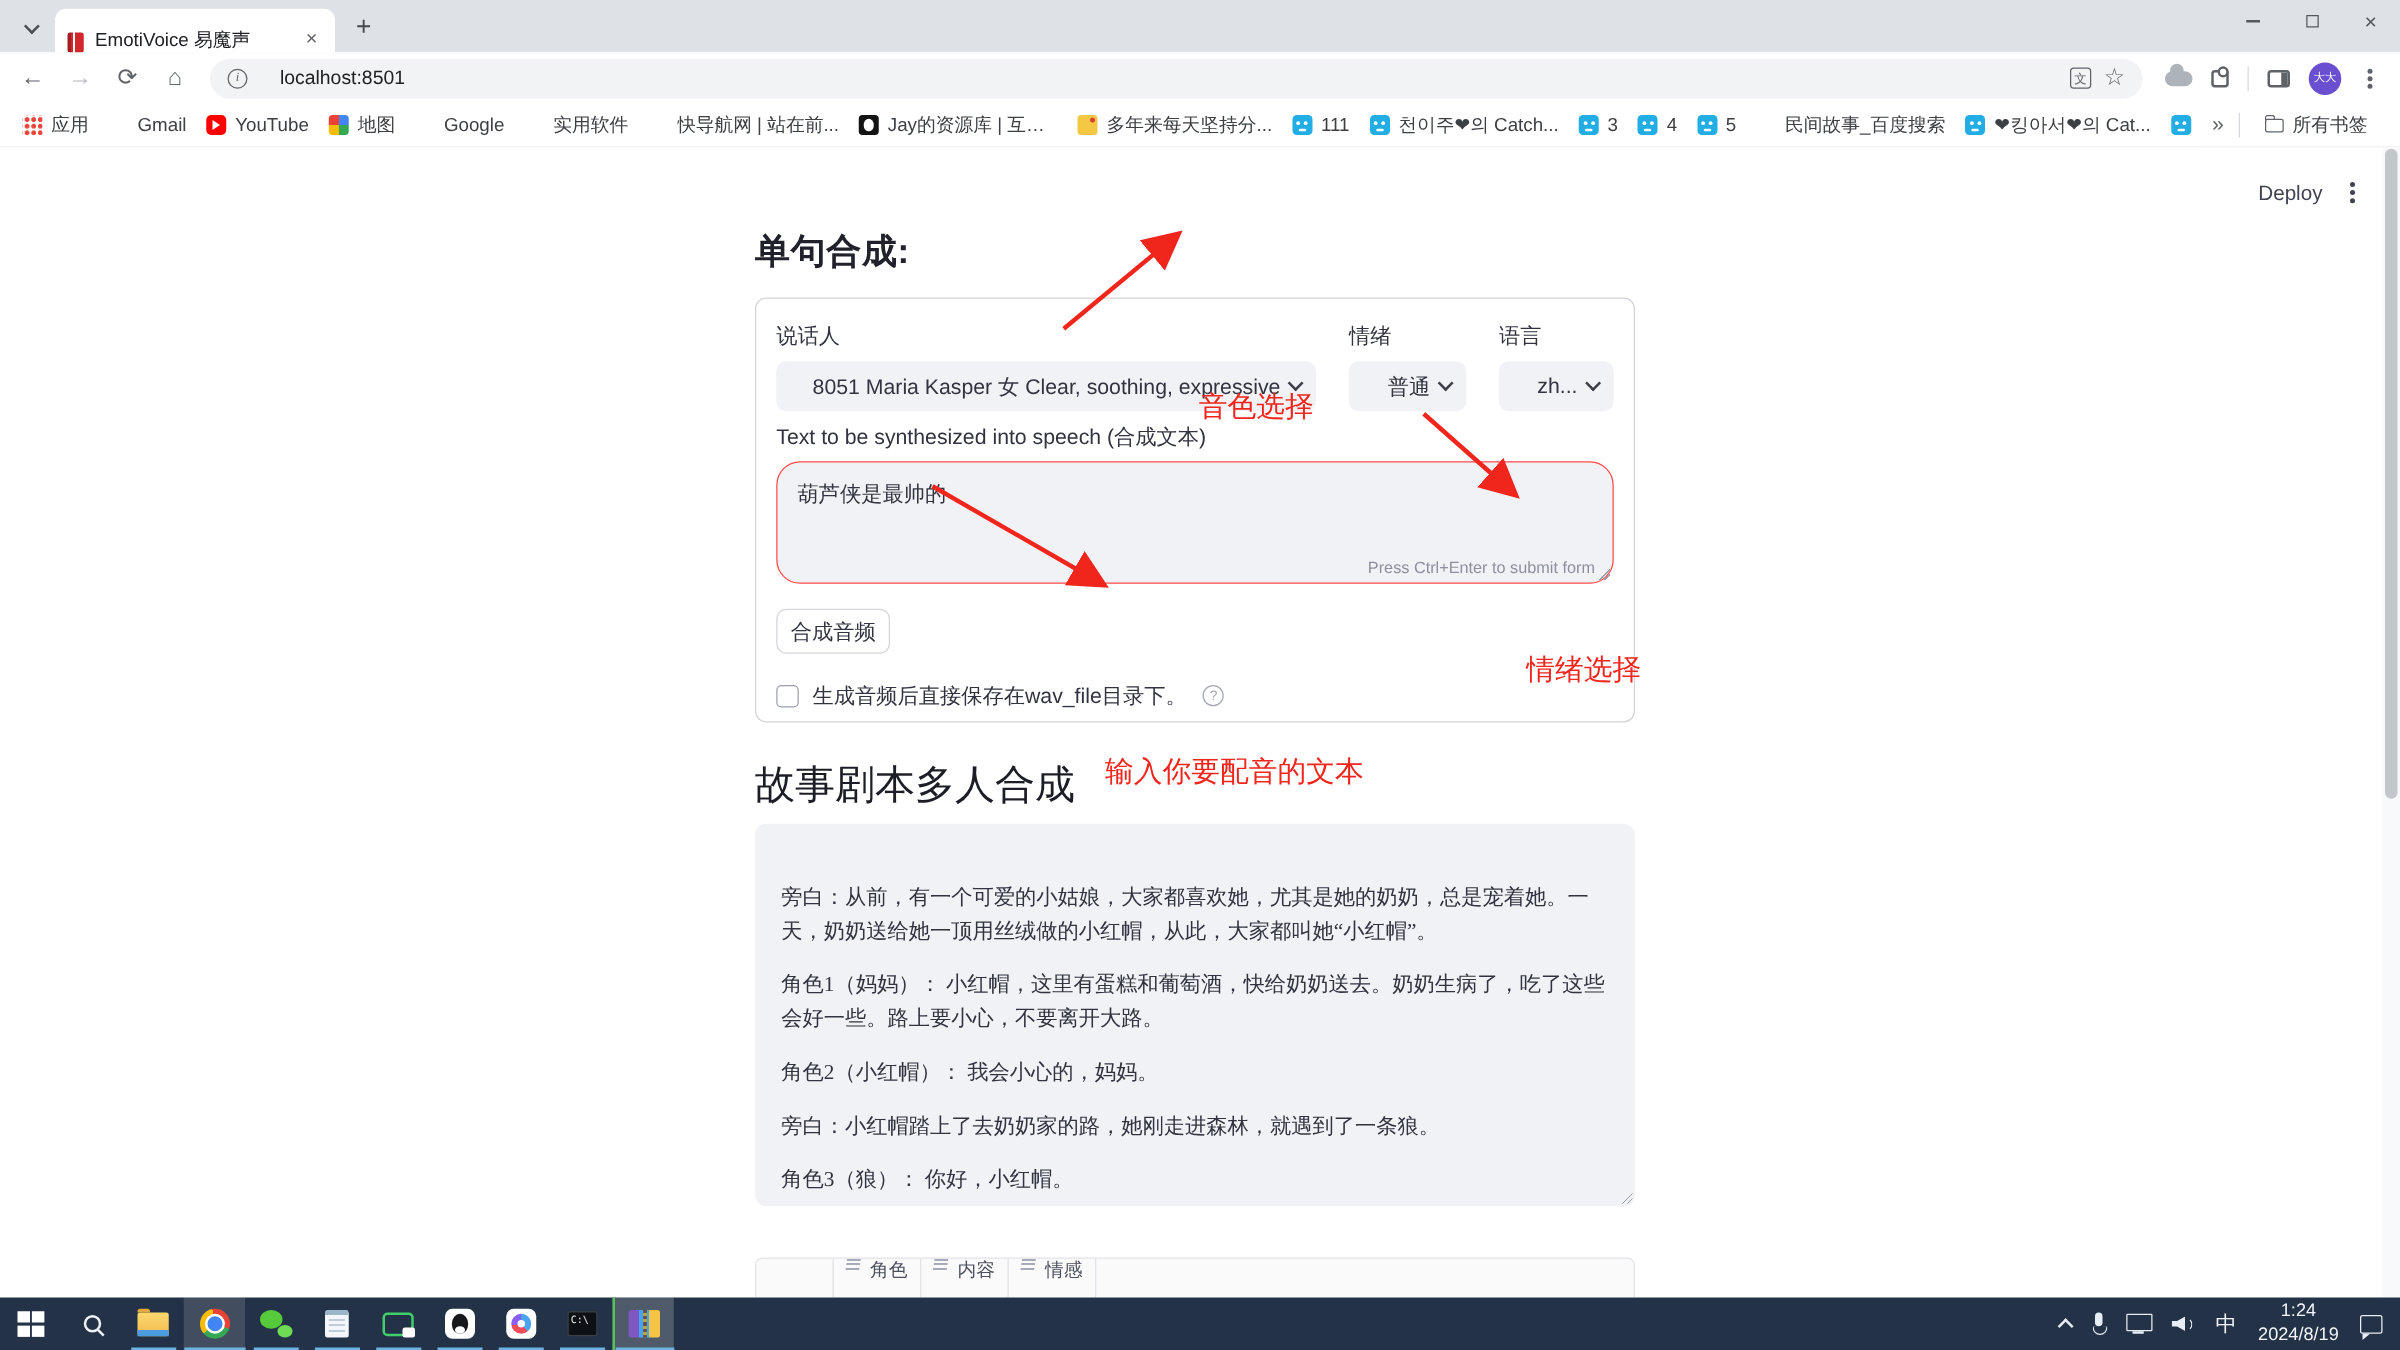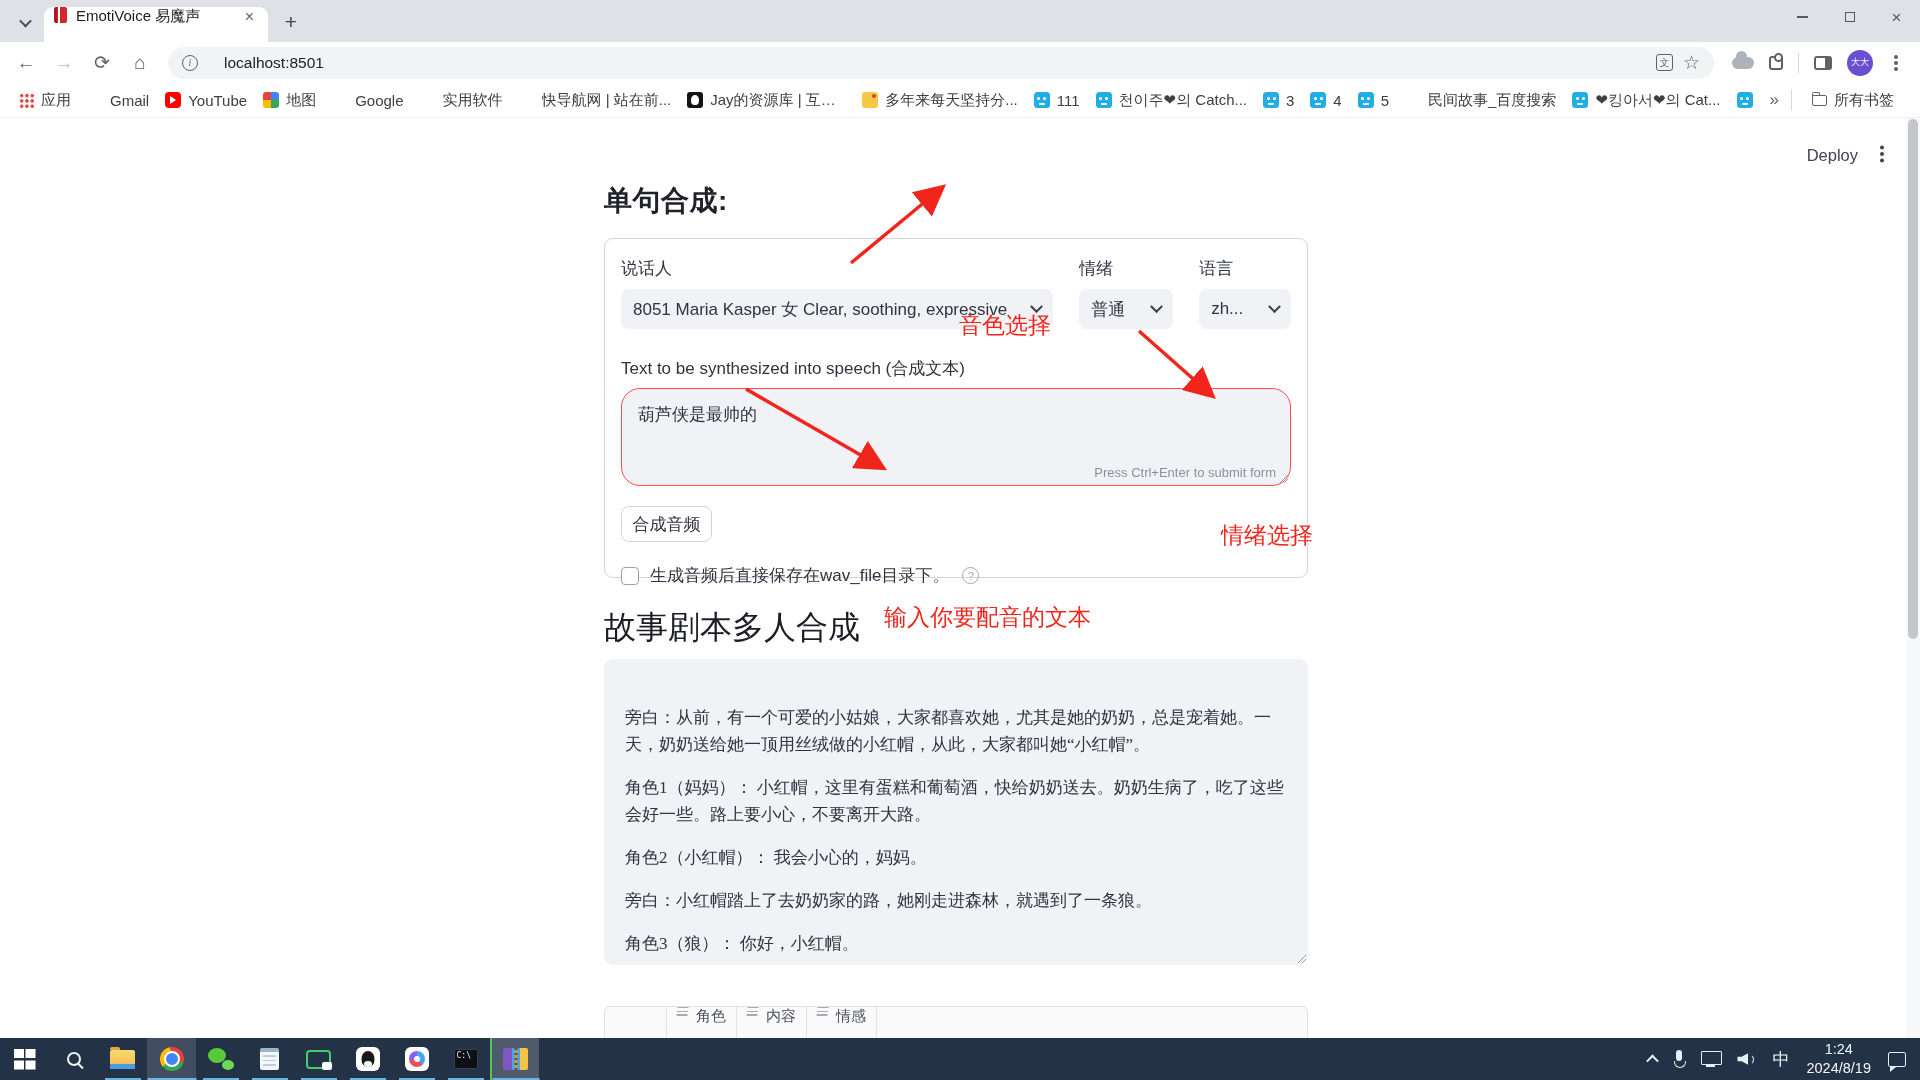--- a/index.html
+++ b/index.html
@@ -7,21 +7,21 @@
     --taskbar-bg:#233246; --underline:#6fb3e0; --chrome-gray:#5f6368;
   }
   *{box-sizing:border-box; margin:0; padding:0;}
   body{font-family:"Liberation Sans","DejaVu Sans",sans-serif; background:#888;}
   .screen{position:relative; width:1920px; height:1080px; background:#fff; overflow:hidden;}
 
   
   .tabstrip{position:absolute; top:0; left:0; width:100%; height:42px; background:#dee1e6; display:flex; align-items:flex-end;}
   .tab-search{width:30px; height:30px; margin:0 4px 5px 10px; border-radius:8px; display:flex; align-items:center; justify-content:center;}
   .chev-down{width:9px; height:9px; border-right:2px solid #4b4f54; border-bottom:2px solid #4b4f54; transform:rotate(45deg) translate(-1px,-1px);}
-  .tab{width:224px; height:35px; background:#fff; border-radius:9px 9px 0 0; display:flex; align-items:flex-start; padding:0 10px; gap:9px;}
+  .tab{width:224px; height:35px; background:#fff; border-radius:9px 9px 0 0; display:flex; align-items:flex-end; padding:0 10px; gap:9px;}
   .favicon-book{width:13px; height:16px; border-radius:2px; background:linear-gradient(90deg,#a31d22 0 3px,#d3272e 3px 4.5px,#fdfdfd 4.5px 6px,#d3272e 6px); flex:none;}
   .tab-title{font-size:15px; color:#202124; flex:1; white-space:nowrap; overflow:hidden; text-overflow:ellipsis;}
   .tab-close{font-size:16px; color:#5f6368; line-height:1; padding:2px 4px; border-radius:50%;}
   .newtab{width:30px; height:30px; margin:0 0 5px 8px; font-size:21px; color:#45494d; display:flex; align-items:center; justify-content:center;}
   .win-controls{position:absolute; right:0; top:0; height:34px; display:flex;}
   .win-btn{width:47px; height:34px; display:flex; align-items:center; justify-content:center;}
   .glyph-min{width:11px; height:1.5px; background:#55585c;}
   .glyph-max{width:10px; height:10px; border:1.4px solid #55585c;}
   .glyph-close{font-size:17px; color:#55585c; line-height:1;}
 
@@ -74,24 +74,24 @@
   .content{position:absolute; top:118px; left:0; width:1920px; height:920px; background:#fff; overflow:hidden;}
   .deploy-label{position:absolute; top:28px; right:62px; font-size:16.5px; color:#3f4350;}
   .deploy-kebab{position:absolute; top:34px; right:36px; width:4px; height:4px; background:#3f4350; border-radius:50%; box-shadow:0 -6.5px 0 #3f4350,0 6.5px 0 #3f4350;}
   .app-col{position:absolute; left:604px; top:0; width:704px;}
   .h-single{margin-top:64px; font-size:28px; font-weight:bold; color:#20212a; letter-spacing:0.5px;}
   .form-box{margin-top:18px; border:1px solid #d3d4da; border-radius:9px; padding:18px 16px 0; height:340px;}
   .fields-row{display:flex; gap:26px;}
   .fgroup{display:flex; flex-direction:column;}
   .flabel{font-size:17px; color:var(--text); margin-bottom:9px;}
   .select{height:40px; background:var(--widget-bg); border-radius:8px; display:flex; align-items:center; padding:0 12px; font-size:17px; color:var(--text); gap:8px;}
-  .select-value{flex:1; white-space:nowrap; overflow:hidden;}
+  .select-value{flex:1; white-space:nowrap; overflow:hidden;text-align:right;}
   .sel-chev{width:9px; height:9px; border-right:2px solid #3c3e48; border-bottom:2px solid #3c3e48; transform:rotate(45deg) translate(-2px,-2px); flex:none;}
   .w-speaker{width:433px;} .w-emotion{width:94px;} .w-lang{width:92px;}
-  .ta-label{margin-top:28px; font-size:17px; color:var(--text);}
+  .ta-label{margin-top:9px; font-size:17px; color:var(--text);}
   .textarea-red{position:relative; margin-top:8px; height:98px; background:var(--widget-bg); border:1px solid var(--red-border); border-radius:19px; padding:14px 16px;}
   .ta-value{font-size:17px; color:var(--text);}
   .ta-hint{position:absolute; right:14px; bottom:5px; font-size:13px; color:#8d909c;}
   .resize-corner{position:absolute; right:2px; bottom:2px; width:10px; height:10px; background:linear-gradient(135deg,transparent 0 55%,#9aa0ab 55% 62%,transparent 62% 75%,#9aa0ab 75% 82%,transparent 82%);}
   .synth-btn{margin-top:20px; width:91px; height:36px; background:#fff; border:1px solid #d4d5db; border-radius:8px; font-size:17px; color:var(--text); display:flex; align-items:center; justify-content:center;}
   .check-row{margin-top:22px; display:flex; align-items:center; gap:11px;}
   .checkbox{width:18px; height:18px; border:1.6px solid #99a1b0; border-radius:4px; background:#fff;}
   .check-label{font-size:17px; color:var(--text);}
   .help-ic{width:17px; height:17px; border:1.5px solid #a4a9b4; border-radius:50%; color:#a4a9b4; font-size:11px; display:flex; align-items:center; justify-content:center; margin-left:2px;}
   .h-story{margin-top:28px; font-size:32px; font-weight:normal; color:#1c1d25;}

